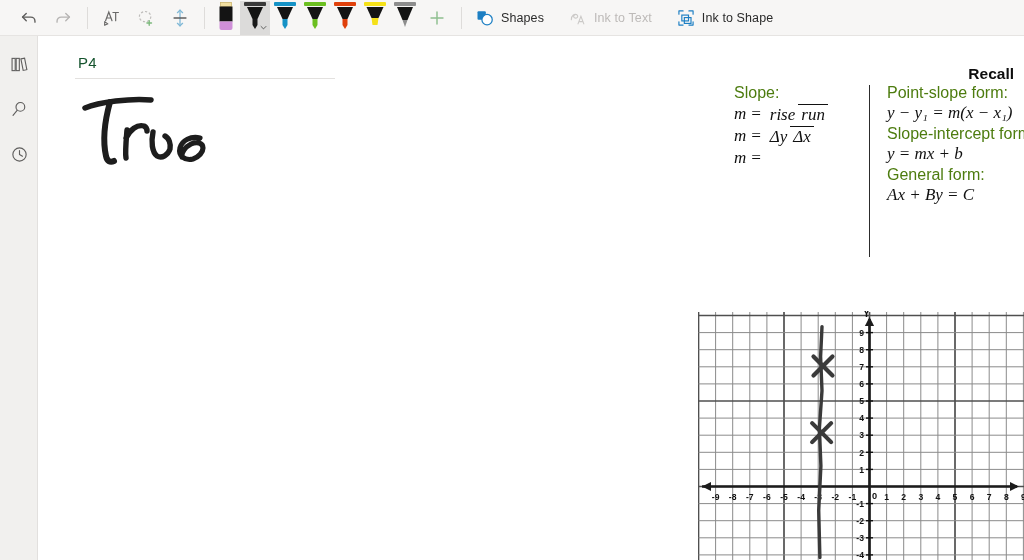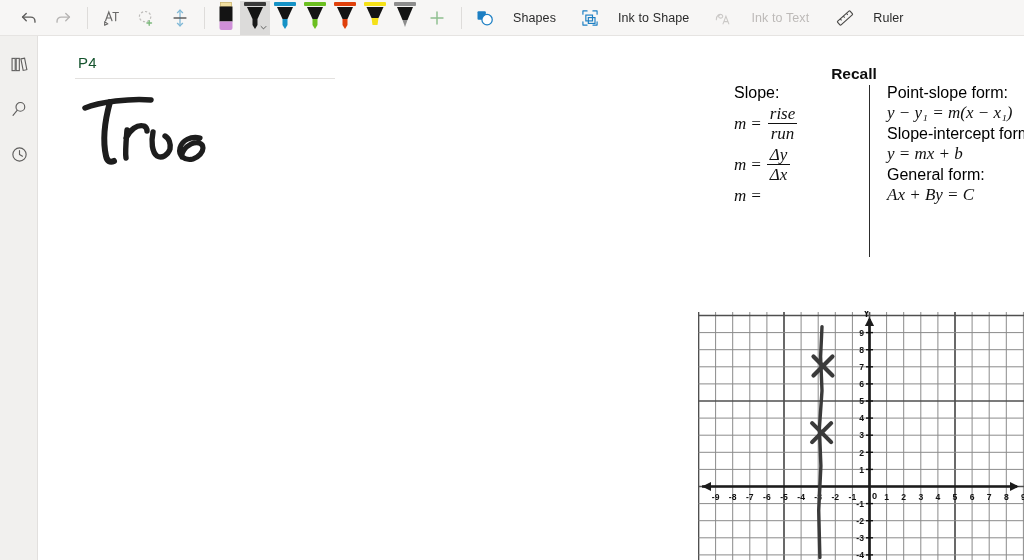--- a/index.html
+++ b/index.html
@@ -19,21 +19,21 @@
     border-bottom: 1px solid #e6e4e2;
     display: flex; align-items: center;
     padding-left: 12px;
   }
   .tb-btn {
     height: 34px; min-width: 34px;
     display: flex; align-items: center; justify-content: center;
     position: relative; cursor: pointer;
     flex: 0 0 auto;
   }
-  .tb-btn.labeled { padding: 0 8px 0 6px; gap: 18px; }
+  .tb-btn.labeled { padding: 0 8px 0 6px; gap: 6px; }
   .tb-label { font-size: 12.5px; color: #2b2b2b; white-space: nowrap; letter-spacing: .1px;}
   .tb-btn.disabled .tb-label { color: #bdbab8; }
   .tb-sep { width: 1px; height: 22px; background: #dedcda; margin: 0 7px; flex: 0 0 auto; }
 
   .pen-slot { width: 30px; height: 34px; position: relative; display:flex; align-items:flex-start; justify-content:center; cursor:pointer; flex:0 0 auto;}
   .pen-slot.selected { background: #dcdbda; }
   .pen-top-bar {
     position: absolute; top: 1px; left: 50%; transform: translateX(-50%);
     width: 22px; height: 4px; border-radius: 1px;
   }
@@ -69,32 +69,32 @@
   }
   #handwriting {
     position: absolute; left: 30px; top: 50px;
     width: 190px; height: 90px;
   }
 
   
   #recall { position: absolute; left: 655px; top: 29px; width: 369px; height: 230px; }
   #recall-title {
     position: absolute; left: 0; top: 0; width: 320px;
-    text-align: center; font-weight: bold; font-size: 15.5px; color: #0d0d0d;
-  }
-  .rc-head { font-size: 16px; color: #000000; font-family: "Liberation Sans", sans-serif; }
+    text-align: right; font-weight: bold; font-size: 15.5px; color: #0d0d0d;
+  }
+  .rc-head { font-size: 16px; color: #4d7c0f; font-family: "Liberation Sans", sans-serif; }
   .rc-math { font-size: 17px; color: #111; font-family: "Liberation Serif", serif; font-style: italic; }
   #rc-divider {
     position: absolute; left: 175px; top: 20px;
     width: 1px; height: 172px; background: #2c2c2c;
   }
   #rc-left { position: absolute; left: 40px; top: 19px; width: 135px; }
   #rc-right { position: absolute; left: 193px; top: 19px; width: 180px; }
 
-  .frac { display: inline-flex; flex-direction: column; align-items: center;
+  .frac { display: inline-flex; flex-direction: row; align-items: center;
           vertical-align: middle; margin: 0 1px; }
   .frac .num { padding: 0 3px; line-height: 1.12; }
   .frac .den { padding: 0 3px; line-height: 1.12; border-top: 1.6px solid #111; font-style: italic; }
   .meq { display: flex; align-items: center; gap: 4px; margin-top: 1px; }
   sub { font-size: .66em; }
 
   
   #graph { position: absolute; left: 659px; top: 275px; width: 341px; height: 285px; }
 </style>
 </head>
@@ -207,49 +207,40 @@
   </div>
 
   <div class="tb-sep"></div>
 
   <div class="tb-btn labeled">
     <svg width="20" height="20" viewBox="0 0 24 24">
       <rect x="3" y="4" width="10" height="10" rx="1.2" fill="#1d7fc3"></rect>
       <circle cx="14.5" cy="14" r="6.2" fill="#fff" stroke="#1d7fc3" stroke-width="1.5"></circle>
     </svg>
     <span class="tb-label">Shapes</span>
+  </div>
+
+  <div class="tb-btn labeled disabled" style="margin-left:10px;">
+    <svg width="20" height="20" viewBox="0 0 24 24">
+      <path d="M4 14 c0 -5 4 -8 7 -5.5 c2 1.8 -1 5 -3.5 3 c-2 -1.6 0.5 -4.4 3 -3.6" fill="none" stroke="#cbc9c7" stroke-width="1.3" stroke-linecap="round"></path>
+      <path d="M12 19 l3.5 -9 l3.5 9 M13.3 16.3 h4.4" fill="none" stroke="#cbc9c7" stroke-width="1.3" stroke-linecap="round"></path>
+    </svg>
+    <span class="tb-label">Ink to Text</span>
   </div>
 
   <div class="tb-btn labeled" style="margin-left:10px;">
     <svg width="20" height="20" viewBox="0 0 24 24">
       <path d="M3.5 3.5 h5 M15.5 3.5 h5 M3.5 3.5 v4 M20.5 3.5 v4" fill="none" stroke="#1d7fc3" stroke-width="1.4" stroke-linecap="round"></path>
       <rect x="7" y="8.5" width="8" height="7" fill="none" stroke="#1d7fc3" stroke-width="1.4"></rect>
       <rect x="10" y="11.5" width="8" height="7" fill="none" stroke="#1d7fc3" stroke-width="1.4"></rect>
       <path d="M3.5 20.5 h5 M15.5 20.5 h5 M3.5 16.5 v4 M20.5 16.5 v4" fill="none" stroke="#1d7fc3" stroke-width="1.4" stroke-linecap="round"></path>
     </svg>
     <span class="tb-label">Ink to Shape</span>
   </div>
 
-  <div class="tb-btn labeled disabled" style="margin-left:10px;">
-    <svg width="20" height="20" viewBox="0 0 24 24">
-      <path d="M4 14 c0 -5 4 -8 7 -5.5 c2 1.8 -1 5 -3.5 3 c-2 -1.6 0.5 -4.4 3 -3.6" fill="none" stroke="#cbc9c7" stroke-width="1.3" stroke-linecap="round"></path>
-      <path d="M12 19 l3.5 -9 l3.5 9 M13.3 16.3 h4.4" fill="none" stroke="#cbc9c7" stroke-width="1.3" stroke-linecap="round"></path>
-    </svg>
-    <span class="tb-label">Ink to Text</span>
-  </div>
-
-  <div class="tb-btn labeled" style="margin-left:12px;">
-    <svg width="20" height="20" viewBox="0 0 24 24">
-      <g transform="rotate(-42 12 12)">
-        <rect x="2" y="9" width="20" height="6" rx="1" fill="none" stroke="#4a4947" stroke-width="1.4"></rect>
-        <path d="M7 9 v2.4 M12 9 v2.4 M17 9 v2.4" stroke="#4a4947" stroke-width="1.2"></path>
-      </g>
-    </svg>
-    <span class="tb-label">Ruler</span>
-  </div>
 
 </div>
 
 <div id="rail">
   <div class="rail-btn" style="margin-top:10px;">
     <svg width="21" height="21" viewBox="0 0 24 24">
       <rect x="3.5" y="5" width="3.6" height="14" fill="none" stroke="#5f5e5d" stroke-width="1.25"></rect>
       <rect x="8.2" y="5" width="3.6" height="14" fill="none" stroke="#5f5e5d" stroke-width="1.25"></rect>
       <path d="M13.6 5.6 l4.2 -0.9 l2.6 13.2 l-4.2 0.9 z" fill="none" stroke="#5f5e5d" stroke-width="1.25"></path>
     </svg>

